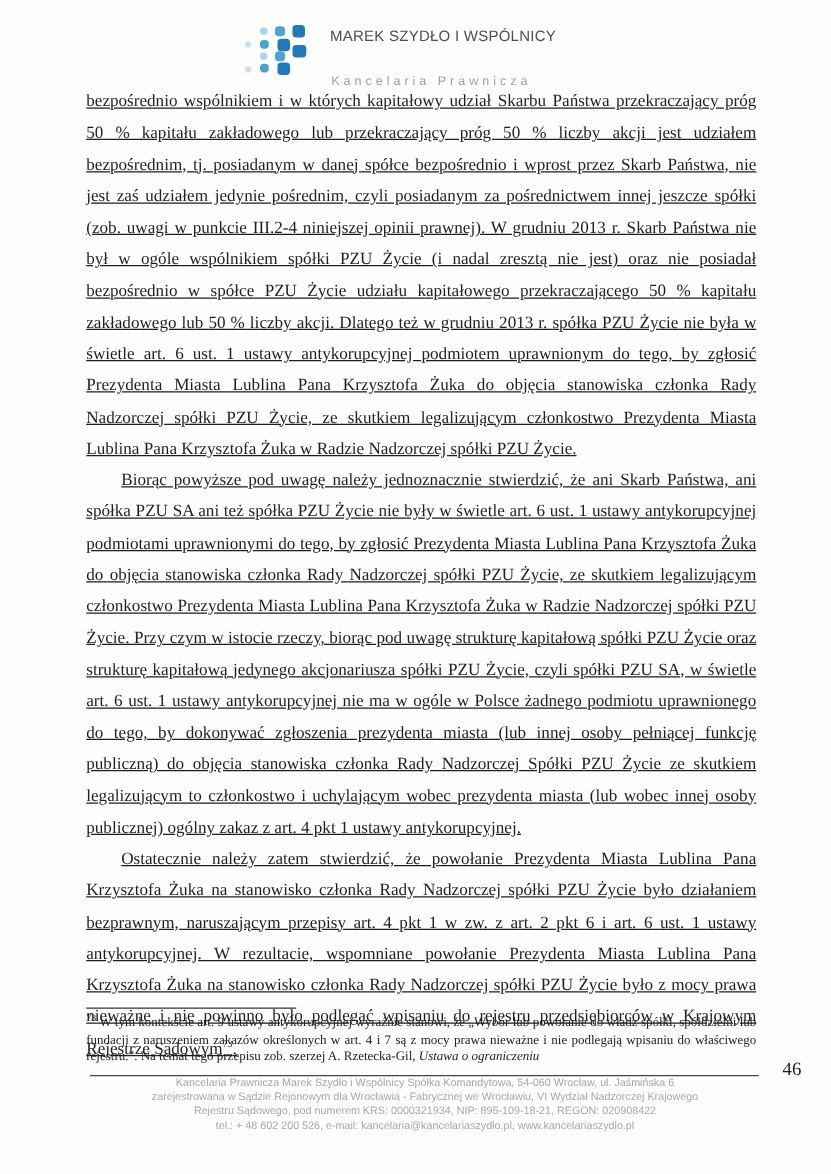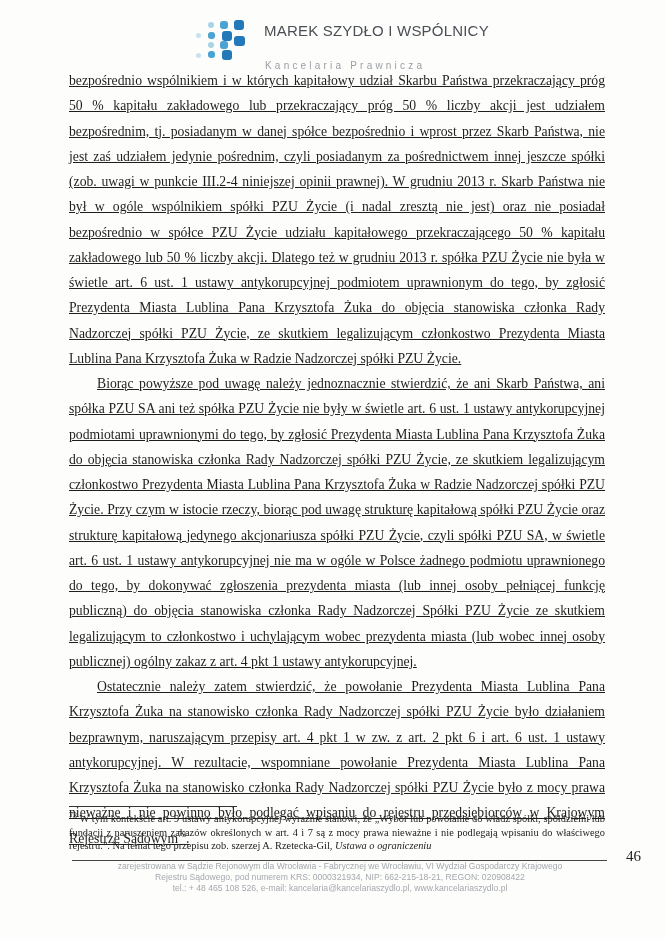--- a/index.html
+++ b/index.html
@@ -8,21 +8,21 @@
     background:#fdfdfc; position:relative;
     font-family:"Liberation Serif", "DejaVu Serif", serif;
     color:#1e1e1e;
   }
   .header { position:absolute; left:186px; top:20px; height:44px; width:320px; }
   .logo { position:absolute; left:0; top:0; width:60px; height:42px; }
   .logo span { position:absolute; border-radius:3px; }
   .brand-name {
     position:absolute; left:78px; top:2px;
     font-family:"Liberation Sans", "DejaVu Sans", sans-serif;
-    font-size:15px; letter-spacing:0.2px; color:#4b4f55; white-space:nowrap;
+    font-size:12px; letter-spacing:0.2px; color:#4b4f55; white-space:nowrap;
   }
   .brand-sub {
     position:absolute; left:79px; top:40px;
     font-family:"Liberation Sans", "DejaVu Sans", sans-serif;
     font-size:10px; letter-spacing:3.2px; color:#9a9ea3; white-space:nowrap;
   }
   .content { position:absolute; left:69px; top:68px; width:536px;text-decoration:underline; }
   .para {
     font-size:13.7px; line-height:25.25px; text-align:justify;
     margin:0; text-align-last:left;
@@ -72,16 +72,17 @@
   <p class="para indent"><span>Ostatecznie należy zatem stwierdzić, że powołanie Prezydenta Miasta Lublina Pana Krzysztofa Żuka na stanowisko członka Rady Nadzorczej spółki PZU Życie było działaniem bezprawnym, naruszającym przepisy art. 4 pkt 1 w zw. z art. 2 pkt 6 i art. 6 ust. 1 ustawy antykorupcyjnej. W rezultacie, wspomniane powołanie Prezydenta Miasta Lublina Pana Krzysztofa Żuka na stanowisko członka Rady Nadzorczej spółki PZU Życie było z mocy prawa nieważne i nie powinno było podlegać wpisaniu do rejestru przedsiębiorców w Krajowym Rejestrze Sądowym</span><sup>73</sup><span>.</span></p>
 </div>
 
 <div class="fn-rule"></div>
 <p class="footnote"><sup>73</sup><span> W tym kontekście art. 9 ustawy antykorupcyjnej wyraźnie stanowi, że „Wybór lub powołanie do władz spółki, spółdzielni lub fundacji z naruszeniem zakazów określonych w art. 4 i 7 są z mocy prawa nieważne i nie podlegają wpisaniu do właściwego rejestru.”. Na temat tego przepisu zob. szerzej A. Rzetecka-Gil, </span><em>Ustawa o ograniczeniu</em></p>
 
 <div class="page-num">46</div>
 <div class="footer-rule"></div>
 
 <div class="footer">
-  <div>zarejestrowana w Sądzie Rejonowym dla Wrocławia - Fabrycznej we Wrocławiu, VI Wydział Gospodarczy Krajowego</div>
-  <div>Rejestru Sądowego, pod numerem KRS: 0000321934, NIP: 662-215-18-21, REGON: 020908422</div>
-  <div>tel.: + 48 465 108 526, e-mail: kancelaria@kancelariaszydlo.pl, www.kancelariaszydlo.pl</div>
+  <div>Kancelaria Prawnicza Marek Szydło i Wspólnicy Spółka Komandytowa, 54-060 Wrocław, ul. Jaśmińska 6</div>
+  <div>zarejestrowana w Sądzie Rejonowym dla Wrocławia - Fabrycznej we Wrocławiu, VI Wydział Nadzorczej Krajowego</div>
+  <div>Rejestru Sądowego, pod numerem KRS: 0000321934, NIP: 895-109-18-21, REGON: 020908422</div>
+  <div>tel.: + 48 602 200 526, e-mail: kancelaria@kancelariaszydlo.pl, www.kancelariaszydlo.pl</div>
 </div>
 
 </body></html>

